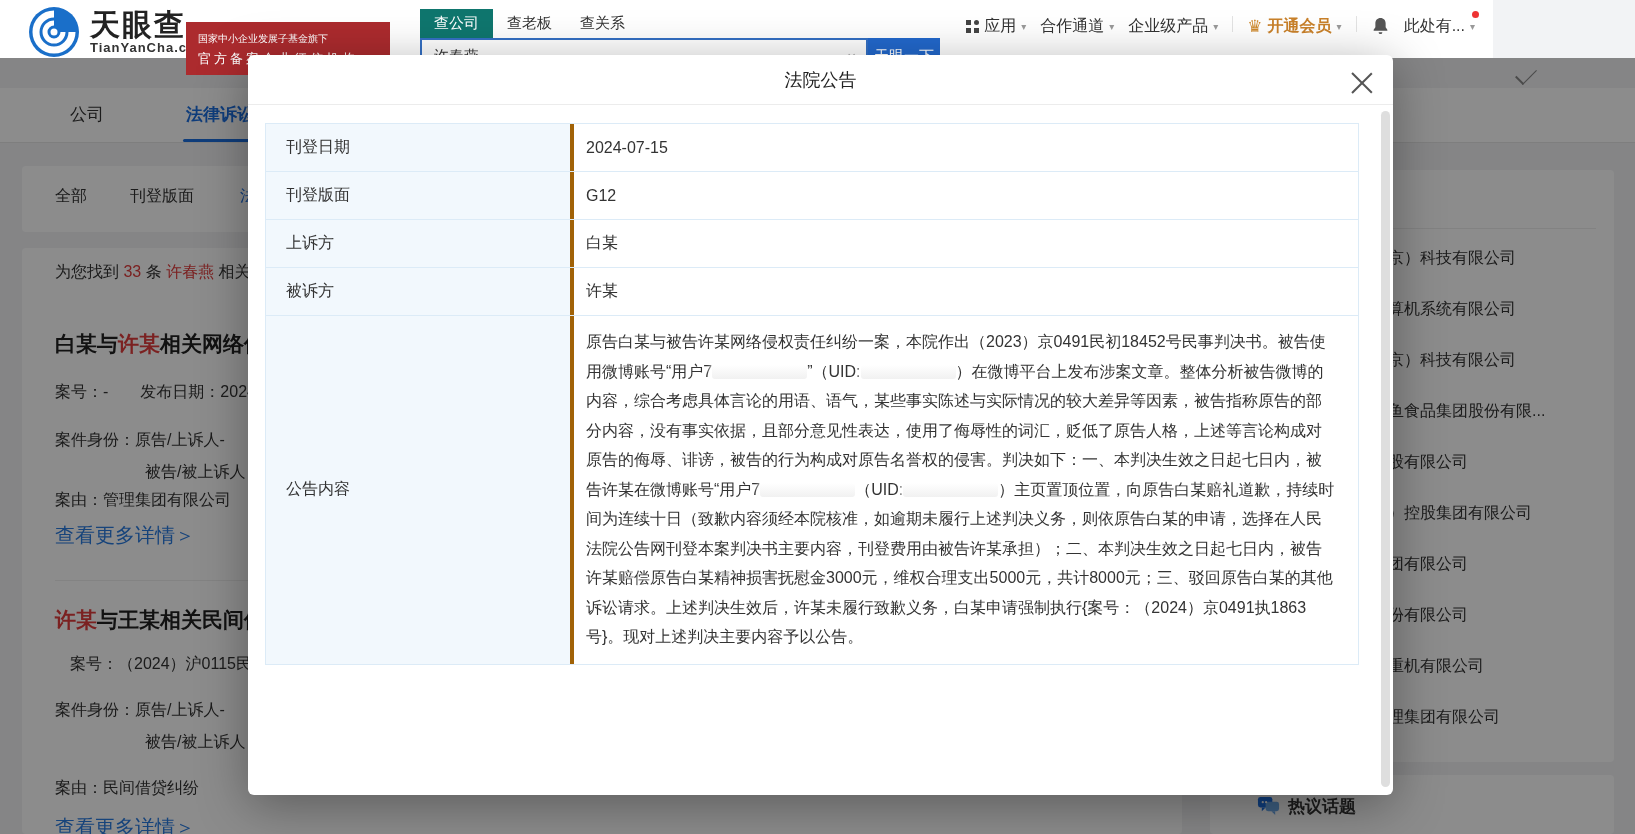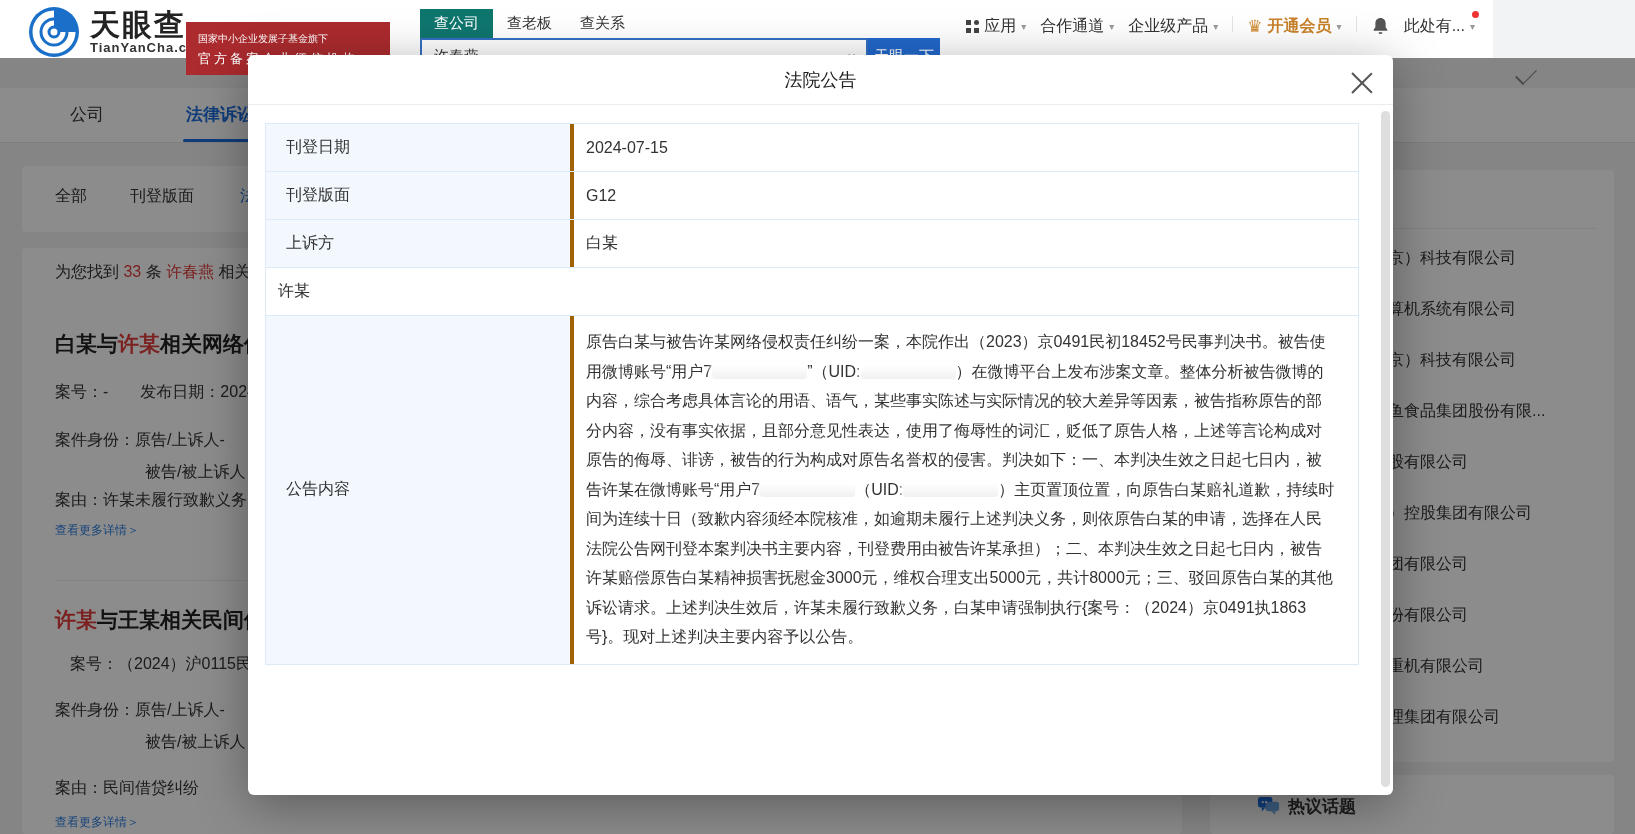--- a/index.html
+++ b/index.html
@@ -48,21 +48,21 @@
   .subnav-underline { position:absolute; top:51px; height:3px; background:#1d6fe0; border-radius:2px; }
 
   .card { position:absolute; background:#fff; border-radius:4px; z-index:1; }
   .filter-tab { position:absolute; top:20px; font-size:16px; color:#333; cursor:pointer; }
   .filter-tab.active { color:#1d6fe0; }
 
   .found-line { position:absolute; left:33px; top:14px; font-size:16px; color:#333; white-space:nowrap; }
   .hl-red { color:#e03c3c; }
   .result-title { position:absolute; font-size:21px; font-weight:bold; color:#222; white-space:nowrap; }
   .result-line { position:absolute; font-size:16px; color:#333; white-space:nowrap; }
-  .result-more { position:absolute; font-size:12px; color:#2b7ce0; cursor:pointer; white-space:nowrap; }
+  .result-more { position:absolute; font-size:20px; color:#2b7ce0; cursor:pointer; white-space:nowrap; }
   .result-divider { position:absolute; left:33px; width:1120px; height:1px; background:#efefef; }
 
   .company-item { position:absolute; left:162px; font-size:16px; color:#333; white-space:nowrap; cursor:pointer; }
   .sb-divider { position:absolute; left:18px; width:368px; height:1px; background:#ededed; }
   .topics-title { position:absolute; left:78px; top:20px; font-size:17px; font-weight:bold; color:#333; }
   .chat-svg { position:absolute; left:47px; top:19px; width:23px; height:23px; }
 
   .chev-down { position:absolute; left:1513px; top:62px; width:28px; height:16px; z-index:1; }
   .chev-down::before { content:""; position:absolute; left:3px; top:2px; width:18px; height:18px; border-left:2px solid #888; border-bottom:2px solid #888; transform:rotate(-45deg) scaleY(0.55); }
 
@@ -177,21 +177,21 @@
 
 <div class="card" style="left:22px;top:248px;width:1160px;height:586px;">
   <div class="found-line">
     <span>为您找到 </span><span class="hl-red">33</span><span> 条 </span><span class="hl-red">许春燕</span><span> 相关结果</span>
   </div>
   <div id="result-items">
       <div class="result-title" style="left: 33px; top: 82px;"><span>白某与</span><span class="hl-red">许某</span><span>相关网络侵权责任纠纷</span></div>
       <div class="result-line" style="left: 33px; top: 134px;">案号：-　　发布日期：2024</div>
       <div class="result-line" style="left: 33px; top: 182px;">案件身份：原告/上诉人-</div>
       <div class="result-line" style="left: 123px; top: 214px;">被告/被上诉人</div>
-      <div class="result-line" style="left: 33px; top: 242px;">案由：许某未履行致歉义务</div>
+      <div class="result-line" style="left: 33px; top: 242px;">案由：管理集团有限公司</div>
       <div class="result-more" style="left: 33px; top: 274px;">查看更多详情＞</div>
       <div class="result-divider" style="top: 332px;"></div>
       <div class="result-title" style="left: 33px; top: 358px;"><span class="hl-red">许某</span><span>与王某相关民间借贷纠纷</span></div>
       <div class="result-line" style="left: 33px; top: 406px; margin-left: 15px;">案号：（2024）沪0115民</div>
       <div class="result-line" style="left: 33px; top: 452px;">案件身份：原告/上诉人-</div>
       <div class="result-line" style="left: 123px; top: 484px;">被告/被上诉人</div>
       <div class="result-line" style="left: 33px; top: 530px;">案由：民间借贷纠纷</div>
       <div class="result-more" style="left: 33px; top: 566px;">查看更多详情＞</div>
     </div>
 </div>
@@ -238,20 +238,21 @@
       </div>
       <div class="m-row">
         <div class="m-label">刊登版面</div>
         <div class="m-value">G12</div>
       </div>
       <div class="m-row">
         <div class="m-label">上诉方</div>
         <div class="m-value">白某</div>
       </div>
       <div class="m-row">
+        <div class="m-label">被诉方</div>
         <div class="m-value">许某</div>
       </div>
       <div class="m-row content-row">
         <div class="m-label">公告内容</div>
         <div class="m-value"><span>原告白某与被告许某网络侵权责任纠纷一案，本院作出（2023）京0491民初18452号民事判决书。被告使用微博账号“用户7</span><span class="redact" style="width: 95px;"></span><span>”（UID:</span><span class="redact" style="width: 95px;"></span><span>）在微博平台上发布涉案文章。整体分析被告微博的内容，综合考虑具体言论的用语、语气，某些事实陈述与实际情况的较大差异等因素，被告指称原告的部分内容，没有事实依据，且部分意见性表达，使用了侮辱性的词汇，贬低了原告人格，上述等言论构成对原告的侮辱、诽谤，被告的行为构成对原告名誉权的侵害。判决如下：一、本判决生效之日起七日内，被告许某在微博账号“用户7</span><span class="redact" style="width: 95px;"></span><span>（UID:</span><span class="redact" style="width: 95px;"></span><span>）主页置顶位置，向原告白某赔礼道歉，持续时间为连续十日（致歉内容须经本院核准，如逾期未履行上述判决义务，则依原告白某的申请，选择在人民法院公告网刊登本案判决书主要内容，刊登费用由被告许某承担）；二、本判决生效之日起七日内，被告许某赔偿原告白某精神损害抚慰金3000元，维权合理支出5000元，共计8000元；三、驳回原告白某的其他诉讼请求。上述判决生效后，许某未履行致歉义务，白某申请强制执行{案号：（2024）京0491执1863号}。现对上述判决主要内容予以公告。</span></div>
       </div>
     </div>
   <div class="m-scroll-thumb"></div>
 </div>
 

